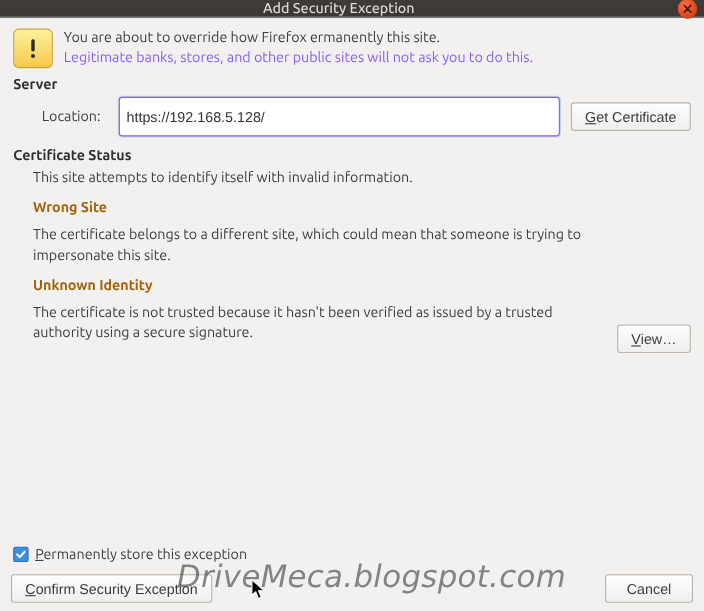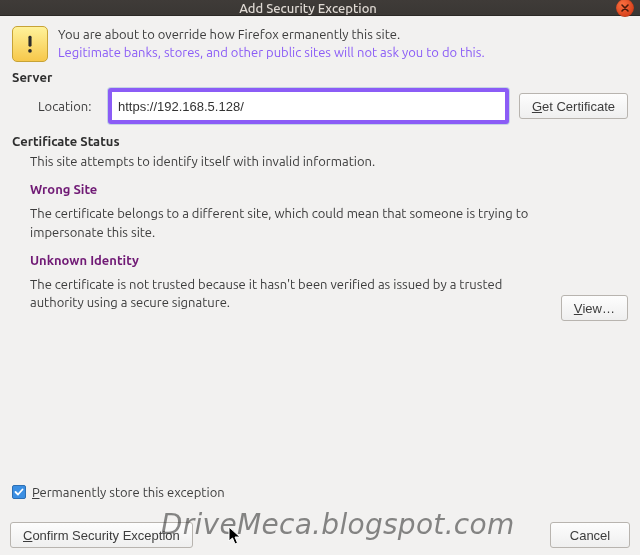--- a/index.html
+++ b/index.html
@@ -61,21 +61,21 @@
   .info-text .bold { font-weight: normal; color: #8b5cf6; }
 
   .section-head { font-weight: bold; font-size: 13px; margin: 4px 0 4px 0; color: #2f2f2f; }
 
   
   .server-row { display: flex; align-items: center; gap: 10px; margin: 4px 0 10px 26px; justify-content: space-between; }
   .server-row label { min-width: 60px; }
   .loc-input {
     flex: 1;
     height: 36px;
-    border: 4px solid #8b5cf6;
+    border: 1px solid #8b5cf6;
     border-radius: 3px;
     box-shadow: 0 0 0 1px rgba(61,127,191,.25);
     padding: 12px 6px;
     font-size: 13px;
     background: #fff;
     color: #333;
     outline: none;
   }
   .btn {
     height: 26px;
@@ -86,25 +86,25 @@
     font-size: 13px;
     color: #3c3c3c;
     cursor: pointer;
     display: inline-flex; align-items: center;
   }
   .btn .ul { text-decoration: underline; }
 
   
   .cert-row { display: flex; align-items: flex-end; gap: 10px; }
   .cert-text { flex: 1; line-height: 1.4; margin-left: 18px; }
-  .sub-bold { font-weight: bold; color: #701a75; margin: 10px 0 6px 0; }
+  .sub-bold { font-weight: bold; color: #a16207; margin: 10px 0 6px 0; }
   .cert-text p { margin: 6px 0 10px 0; }
 
   
-  .store-row { position: absolute; left: 12px; bottom: 56px; display: flex; align-items: center; gap: 6px; }
+  .store-row { position: absolute; left: 12px; bottom: 44px; display: flex; align-items: center; gap: 6px; }
   .chk {
     width: 14px; height: 14px;
     background: #3b8fe3;
     border: 1px solid #2d6fb3;
     border-radius: 2px;
     display: inline-flex; align-items: center; justify-content: center;
   }
   .chk svg { width: 10px; height: 10px; }
 
   .footer {

